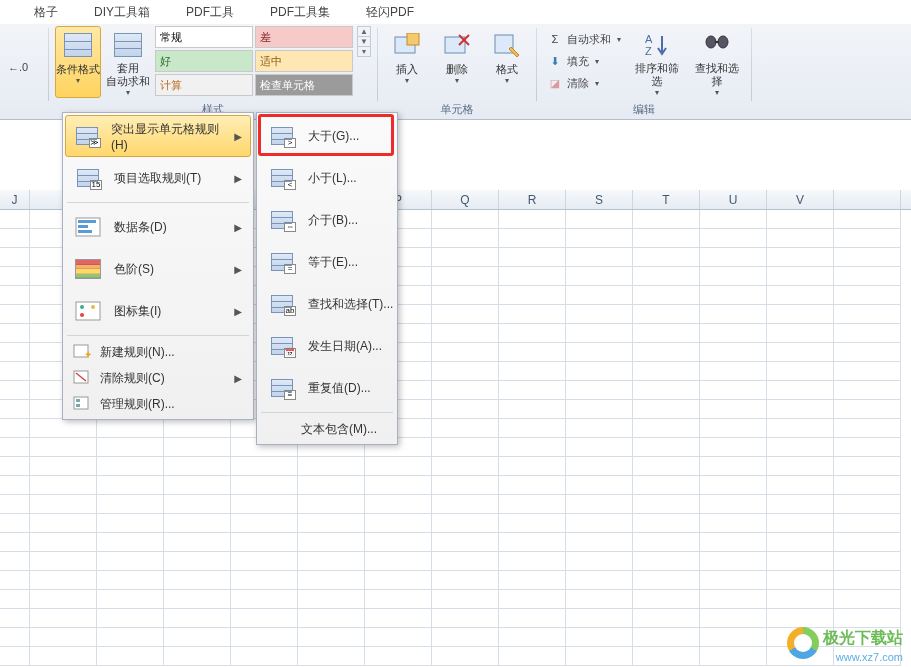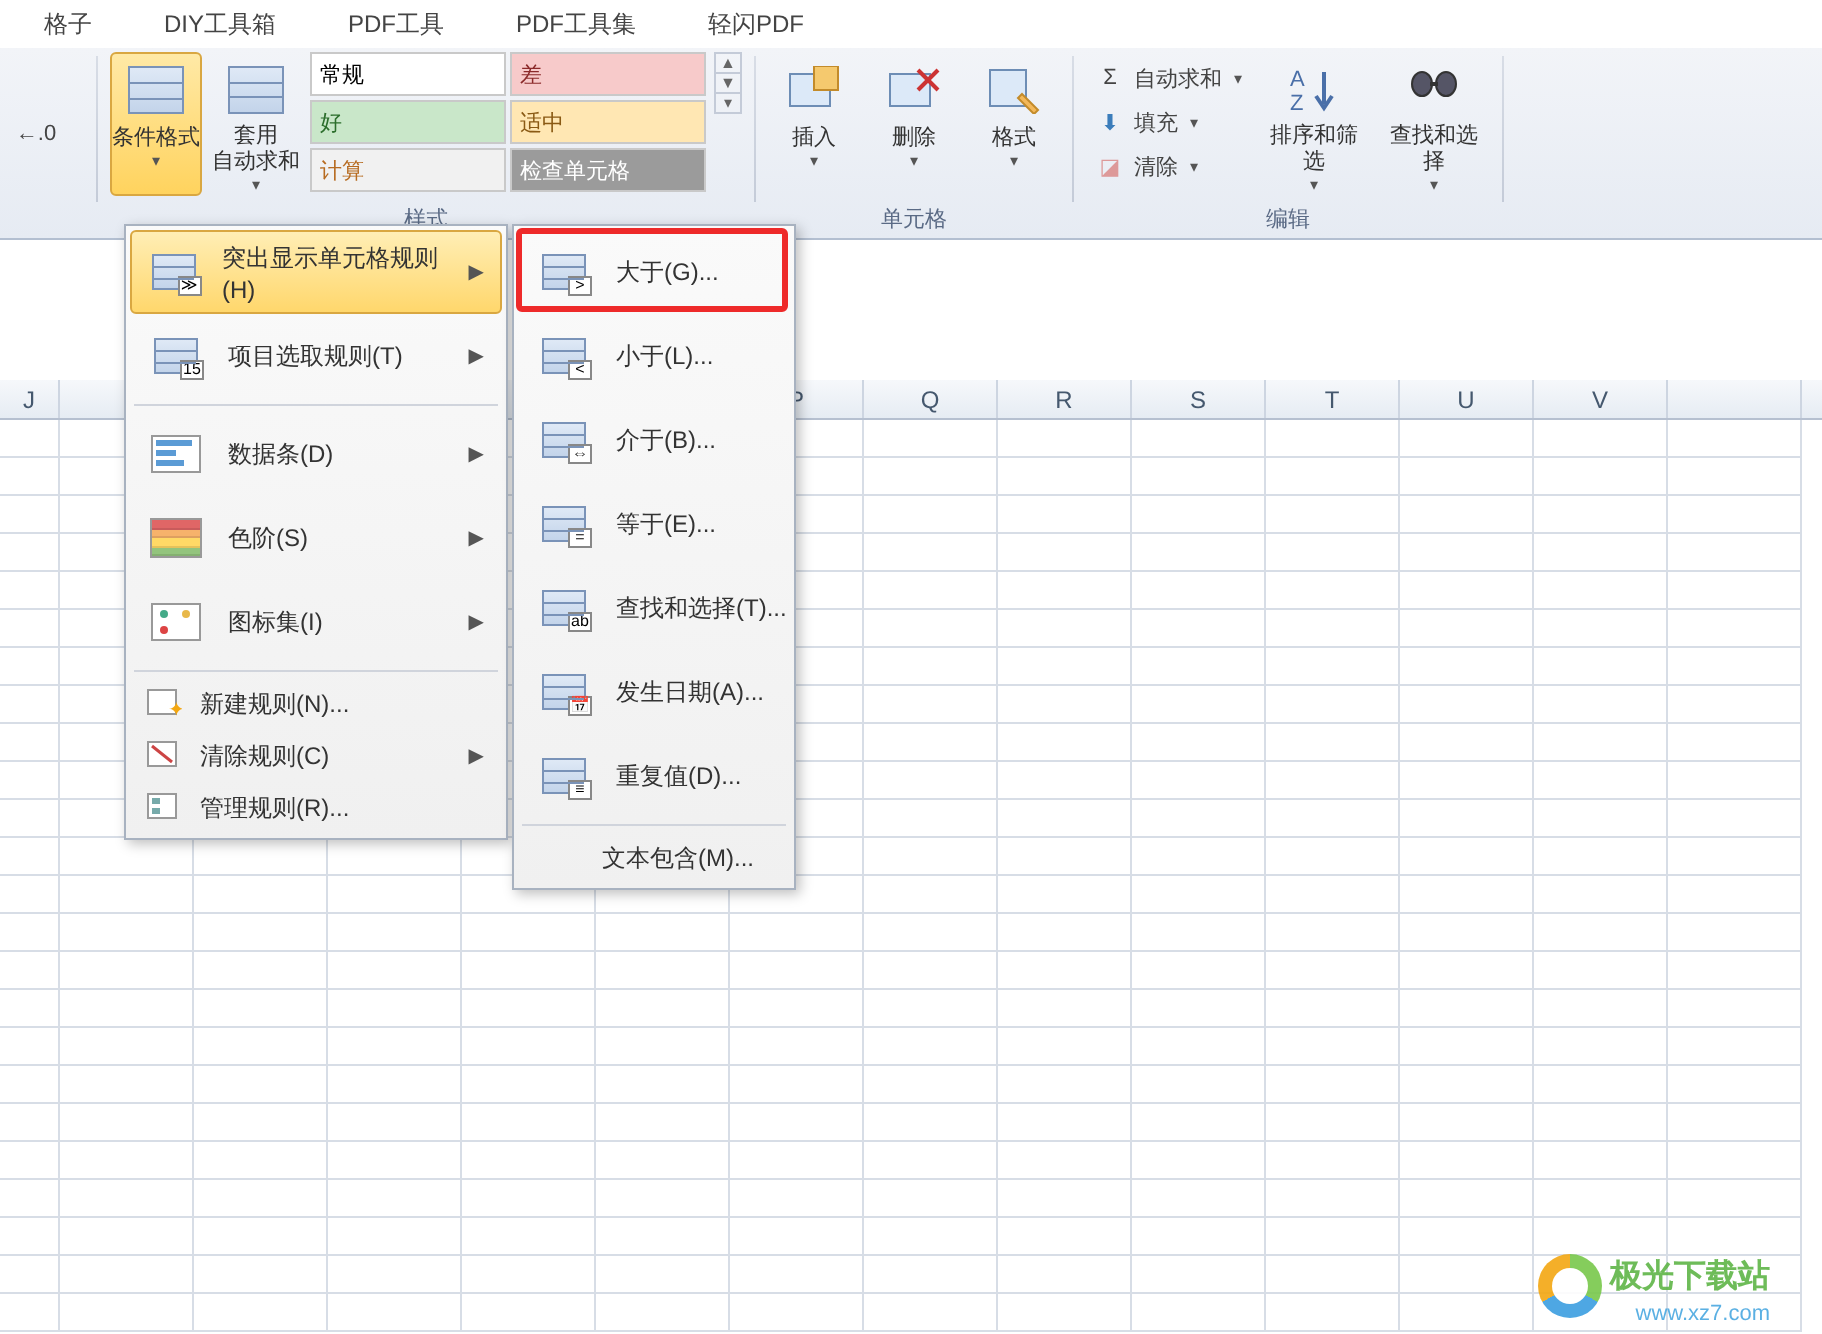--- a/index.html
+++ b/index.html
@@ -1,18 +1,18 @@
 <!DOCTYPE html>
 <html><head>
   <meta charset="utf-8">
   <style>
     * { margin: 0; padding: 0; box-sizing: border-box; }
     body { font-family: "Microsoft YaHei", SimSun, Arial, sans-serif; font-size: 12px; background: #fff; overflow: hidden; width: 911px; height: 667px; position: relative; }
     
-    .menubar { height: 24px; display: flex; align-items: center; padding-left: 4px; background: #fff; border-bottom: 0px solid #ccc; }
+    .menubar { height: 24px; display: flex; align-items: center; padding-left: 16px; background: #fff; border-bottom: 0px solid #ccc; }
     .menubar span { padding: 4px 18px; color: #444; cursor: default; }
     
     .ribbon { height: 96px; background: linear-gradient(#f2f4f8, #e6ebf3); border-bottom: 1px solid #b3bfd1; display: flex; position: relative; }
     .ribbon-sep { width: 1px; background: linear-gradient(#d8dde6, #c4cbd8); margin: 4px 0 18px; }
     
     .rgroup { display: flex; flex-direction: column; padding: 2px 6px 0; position: relative; }
     .rgroup-label { position: absolute; bottom: 2px; left: 0; right: 0; text-align: center; font-size: 11px; color: #5a6a85; }
     .rgroup-body { display: flex; gap: 4px; height: 72px; align-items: flex-start; }
     
     .bigbtn { display: flex; flex-direction: column; align-items: center; justify-content: flex-start; width: 46px; height: 72px; padding-top: 2px; cursor: pointer; border: 1px solid transparent; border-radius: 3px; }
@@ -44,21 +44,21 @@
     .submenu-highlight { border: 3px solid #ee2a2a; border-radius: 3px; position: absolute; pointer-events: none; }
     
     
     .sheet-area { position: absolute; left: 0; top: 190px; right: 0; bottom: 0; }
     .colhdr { position: absolute; left: 0; top: 0; right: 0; height: 20px; background: linear-gradient(#f6f8fb, #e6ecf3); border-bottom: 1px solid #b6c0d0; display: flex; }
     .colhdr div { width: 67px; border-right: 1px solid #cdd5e1; text-align: center; font-size: 12px; color: #45586e; line-height: 20px; }
     .grid { position: absolute; left: 0; top: 20px; right: 0; bottom: 0; }
     .gridrow { display: flex; height: 19px; }
     .gridrow div { width: 67px; border-right: 1px solid #d7dde6; border-bottom: 1px solid #d7dde6; }
     
-    .watermark { position: absolute; right: 26px; bottom: 8px; display: flex; align-items: center; gap: 4px; opacity: 0.9; }
+    .watermark { position: absolute; right: 8px; bottom: 8px; display: flex; align-items: center; gap: 4px; opacity: 0.9; }
     .watermark .logo { width: 32px; height: 32px; border-radius: 50%; background: conic-gradient(#78c84b 0 120deg, #3b9ee0 120deg 240deg, #f3a712 240deg 360deg); position:relative; }
     .watermark .logo::after{content:'';position:absolute;inset:7px;background:#fff;border-radius:50%;}
     .watermark .txt1 { font-size: 16px; font-weight: bold; color: #5fb548; }
     .watermark .txt2 { font-size: 11px; color: #4aa8e0; position:absolute; right:0; bottom:-4px;}
     
     
     .ic-table { width: 28px; height: 24px; background: linear-gradient(#dfe9f6,#c3d4ea); border:1px solid #7a93b8; position:relative; }
     .ic-table::before{content:'';position:absolute;left:0;right:0;top:33%;height:1px;background:#7a93b8;}
     .ic-table::after{content:'';position:absolute;left:0;right:0;top:66%;height:1px;background:#7a93b8;}
     .ic-table.small{width:22px;height:18px;}

